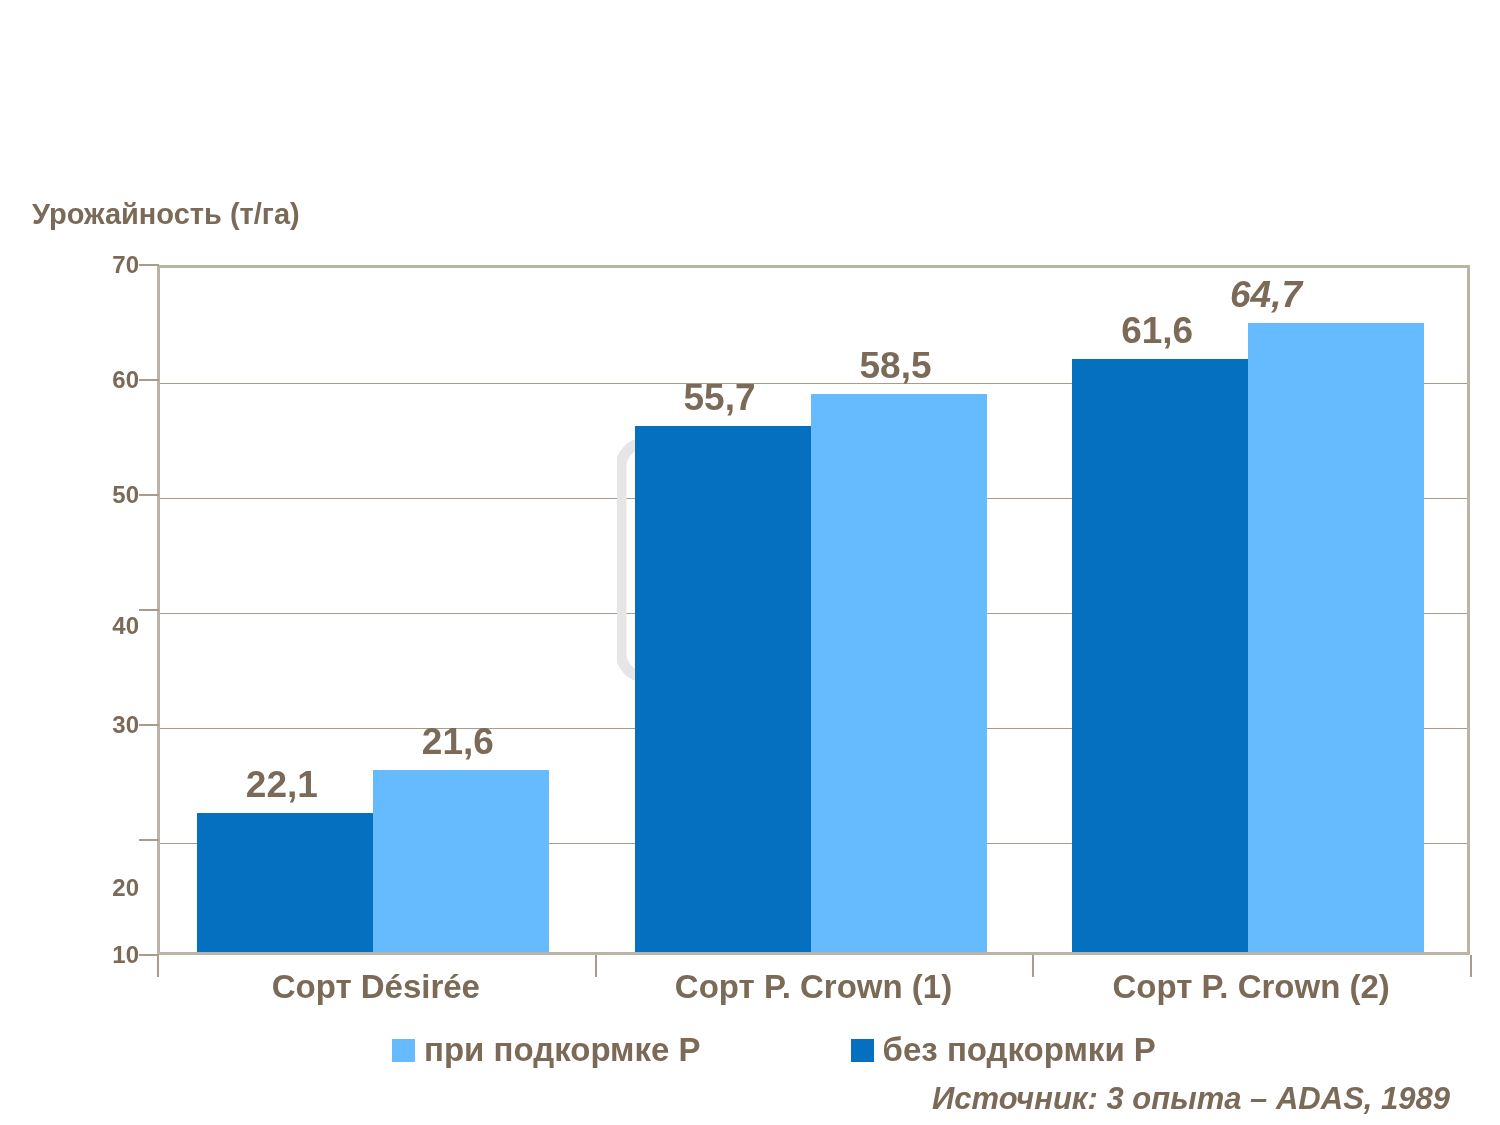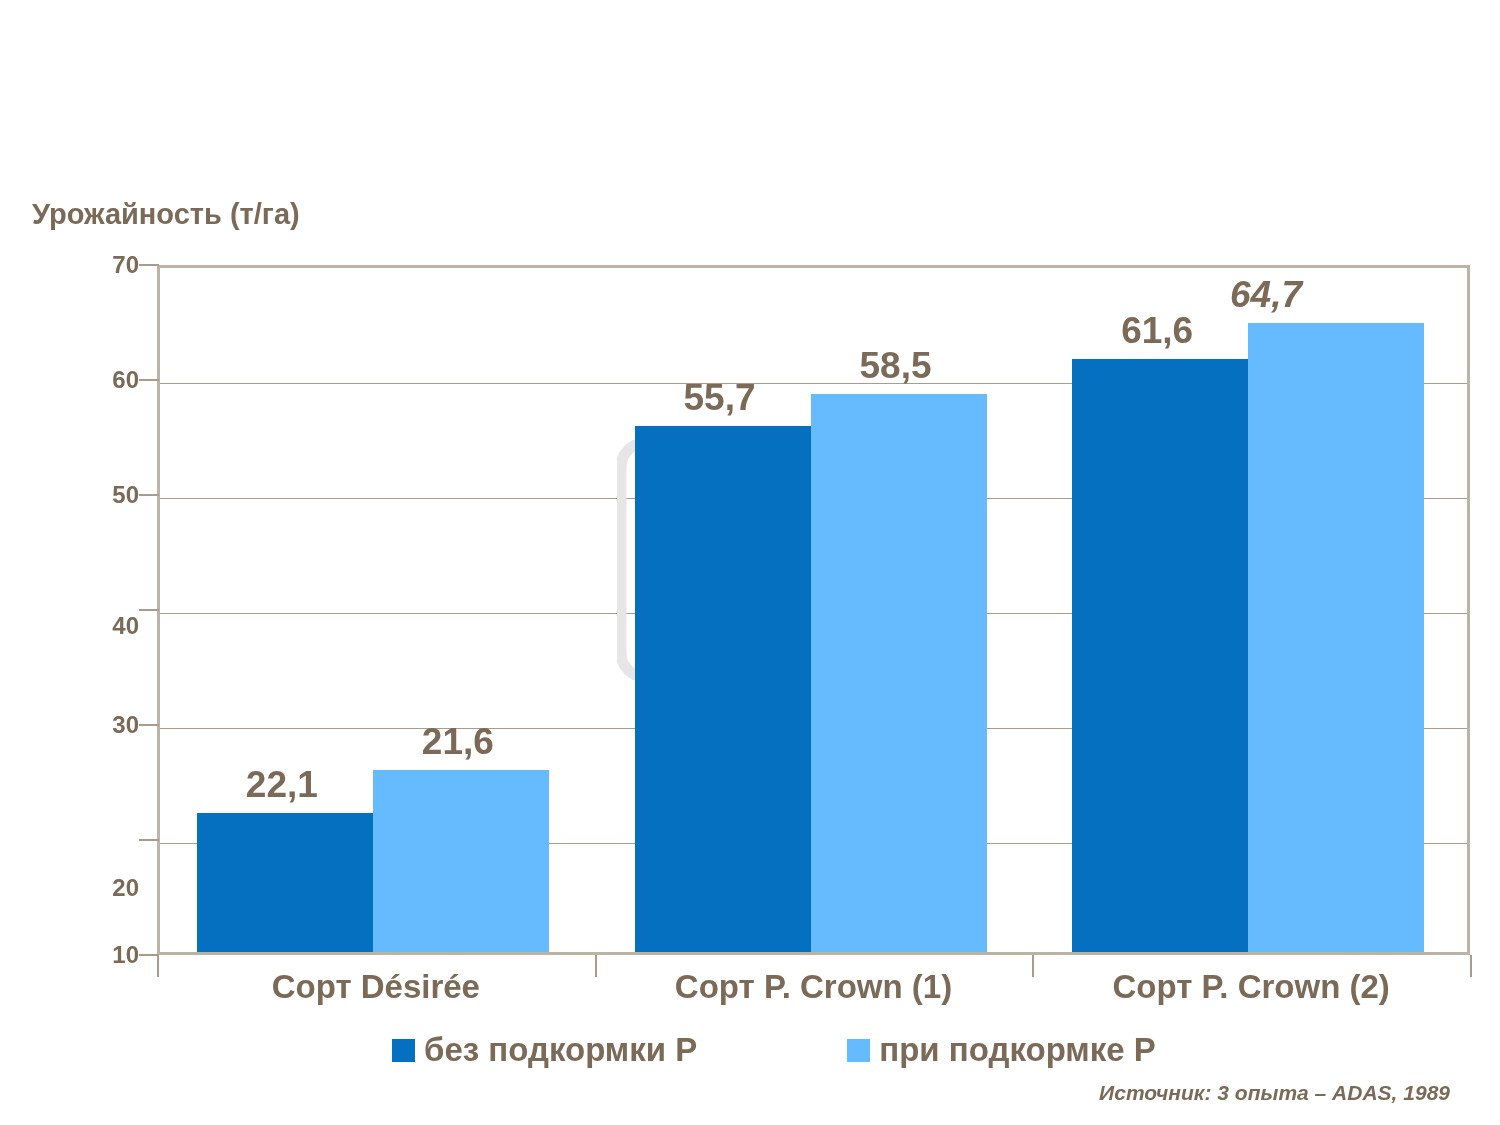--- a/index.html
+++ b/index.html
@@ -173,21 +173,21 @@
     font-weight: bold;
     white-space: nowrap;
   }
 
   
   .source {
     position: absolute;
     top: 1081px;
     right: 50px;
     color: #7A6A57;
-    font-size: 21px;
+    font-size: 31px;
     font-weight: bold;
     font-style: italic;
     white-space: nowrap;
   }
 </style>
 </head>
 <body>
 
 <div class="title-block">
 </div>
@@ -261,22 +261,22 @@
     <div class="bar-label" style="left: 281.833px; top: 763.85px;">22,1</div>
     <div class="bar-label" style="left: 457.833px; top: 721.3px;">21,6</div>
     <div class="bar-label" style="left: 719.5px; top: 377.45px;">55,7</div>
     <div class="bar-label" style="left: 895.5px; top: 345.25px;">58,5</div>
     <div class="bar-label" style="left: 1157.17px; top: 309.6px;">61,6</div>
     <div class="bar-label" style="left: 1266px; top: 273.95px; font-style: italic;">64,7</div>
   </div>
 
 <div class="legend">
   <div class="legend-item">
+    <span class="legend-swatch" id="sw1" style="background: rgb(102, 187, 255);"></span>
+    <span class="legend-text">при подкормке P</span>
+  </div>
+  <div class="legend-item">
     <span class="legend-swatch" id="sw0" style="background: rgb(5, 112, 192);"></span>
     <span class="legend-text">без подкормки P</span>
   </div>
-  <div class="legend-item">
-    <span class="legend-swatch" id="sw1" style="background: rgb(102, 187, 255);"></span>
-    <span class="legend-text">при подкормке P</span>
-  </div>
 </div>
 
 <div class="source">Источник: 3 опыта – ADAS, 1989</div>
 
 </body></html>

